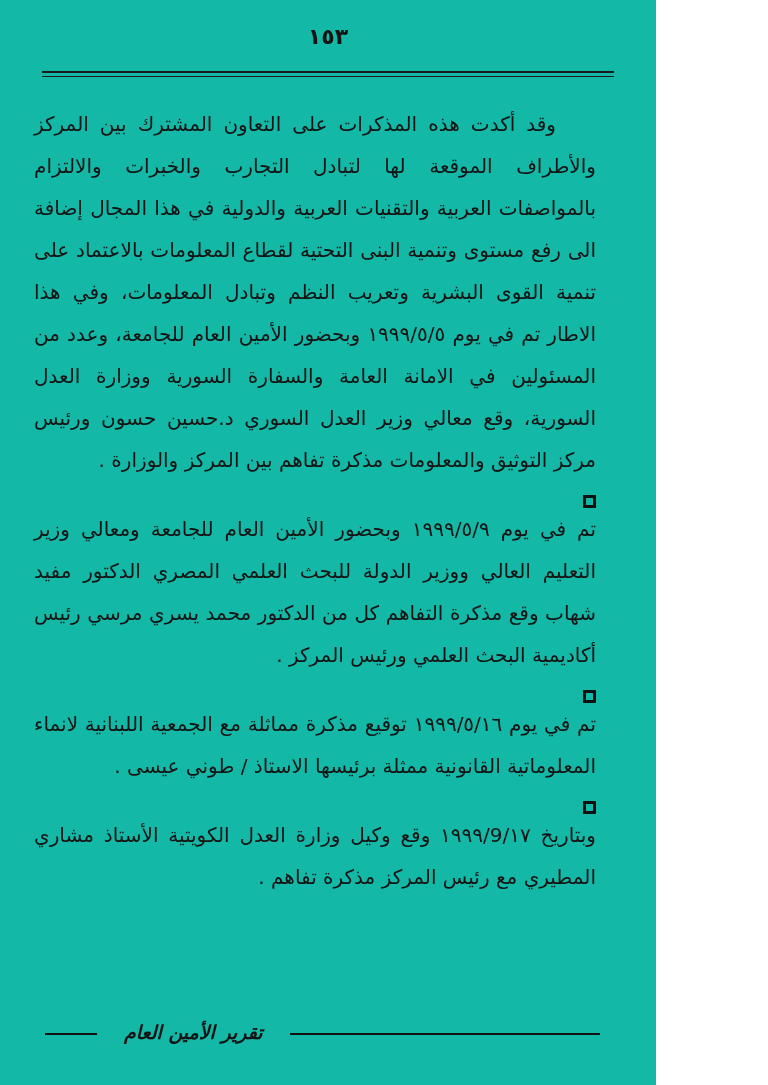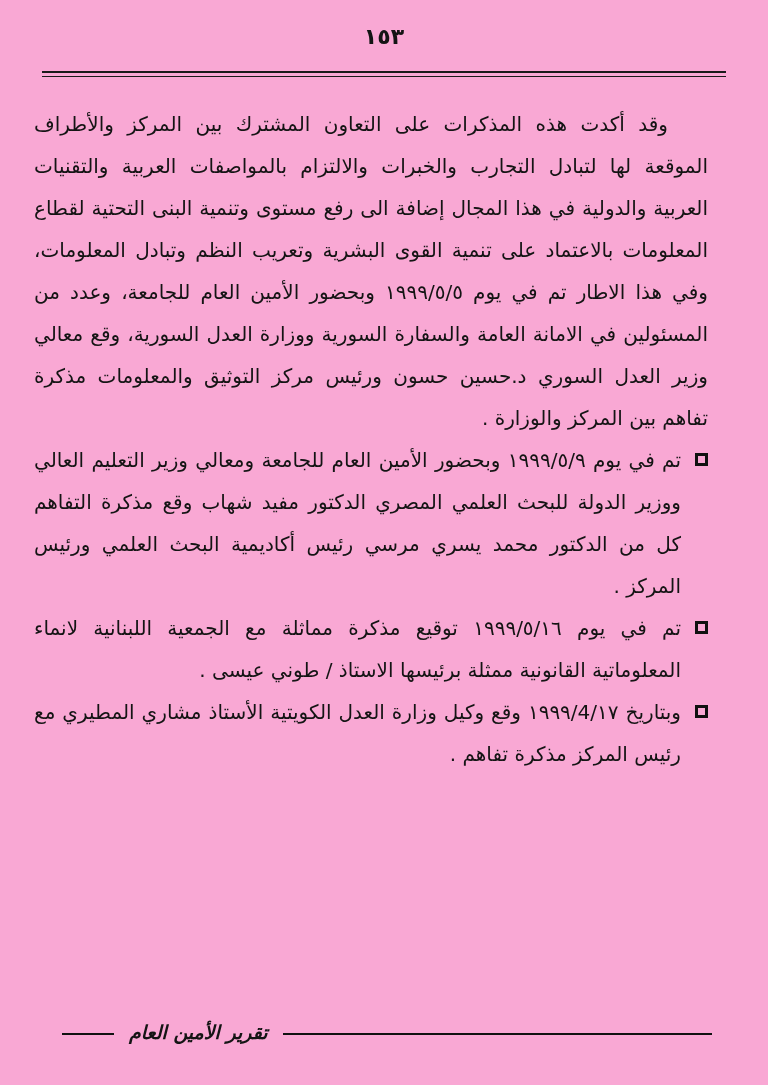--- a/index.html
+++ b/index.html
@@ -4,23 +4,23 @@
 <style>
   * { margin: 0; padding: 0; box-sizing: border-box; }
 
   html, body {
     width: 768px;
     background: #ffffff;
   }
 
   .page {
     position: relative;
-    width: 768px;
+    width: 656px;
     height: 1085px;
-    background: #f9a8d4;
+    background: #14b8a6;
     color: #141414;
     font-family: "DejaVu Sans", sans-serif;
     overflow: hidden;
   }
 
   .page-number {
     padding-top: 24px;
     text-align: center;
     font-size: 22px;
     letter-spacing: 3px;
@@ -43,45 +43,45 @@
   }
 
   .intro {
     text-indent: 40px;
     margin-bottom: 0;
   }
 
   .bullet-item {
     display: flex;
     align-items: flex-start;
-    gap: 14px;
+    flex-direction: column;
   }
 
   .bullet-square {
     flex: 0 0 auto;
     width: 13px;
     height: 13px;
     margin-top: 14px;
     border: 3px solid #111;
     background: transparent;
   }
 
   .bullet-text {
     flex: 1;
     text-align: justify;
   }
 
   .footer {
     position: absolute;
-    left: 62px;
+    left: 45px;
     right: 56px;
     bottom: 40px;
     display: flex;
     align-items: center;
-    gap: 15px;
+    gap: 27px;
   }
 
   .footer-line-short {
     width: 52px;
     border-top: 2px solid #111;
   }
 
   .footer-label {
     font-style: italic;
     font-weight: bold;
@@ -114,21 +114,21 @@
       <p class="bullet-text">تم في يوم ١٩٩٩/٥/٩ وبحضور الأمين العام للجامعة ومعالي وزير التعليم العالي ووزير الدولة للبحث العلمي المصري الدكتور  مفيد شهاب وقع مذكرة التفاهم كل من الدكتور محمد يسري مرسي رئيس أكاديمية البحث العلمي ورئيس المركز .</p>
     </div>
 
     <div class="bullet-item">
       <span class="bullet-square"></span>
       <p class="bullet-text">تم في يوم ١٩٩٩/٥/١٦ توقيع مذكرة مماثلة مع الجمعية اللبنانية لانماء المعلوماتية القانونية ممثلة برئيسها الاستاذ / طوني عيسى .</p>
     </div>
 
     <div class="bullet-item">
       <span class="bullet-square"></span>
-      <p class="bullet-text">وبتاريخ ١٩٩٩/4/١٧ وقع وكيل وزارة العدل  الكويتية الأستاذ مشاري المطيري مع رئيس المركز مذكرة تفاهم .</p>
+      <p class="bullet-text">وبتاريخ ١٩٩٩/9/١٧ وقع وكيل وزارة العدل  الكويتية الأستاذ مشاري المطيري مع رئيس المركز مذكرة تفاهم .</p>
     </div>
 
 
   </div>
 
   <div class="footer">
     <span class="footer-line-short"></span>
     <span class="footer-label">تقرير الأمين العام</span>
     <span class="footer-line-long"></span>
   </div>

